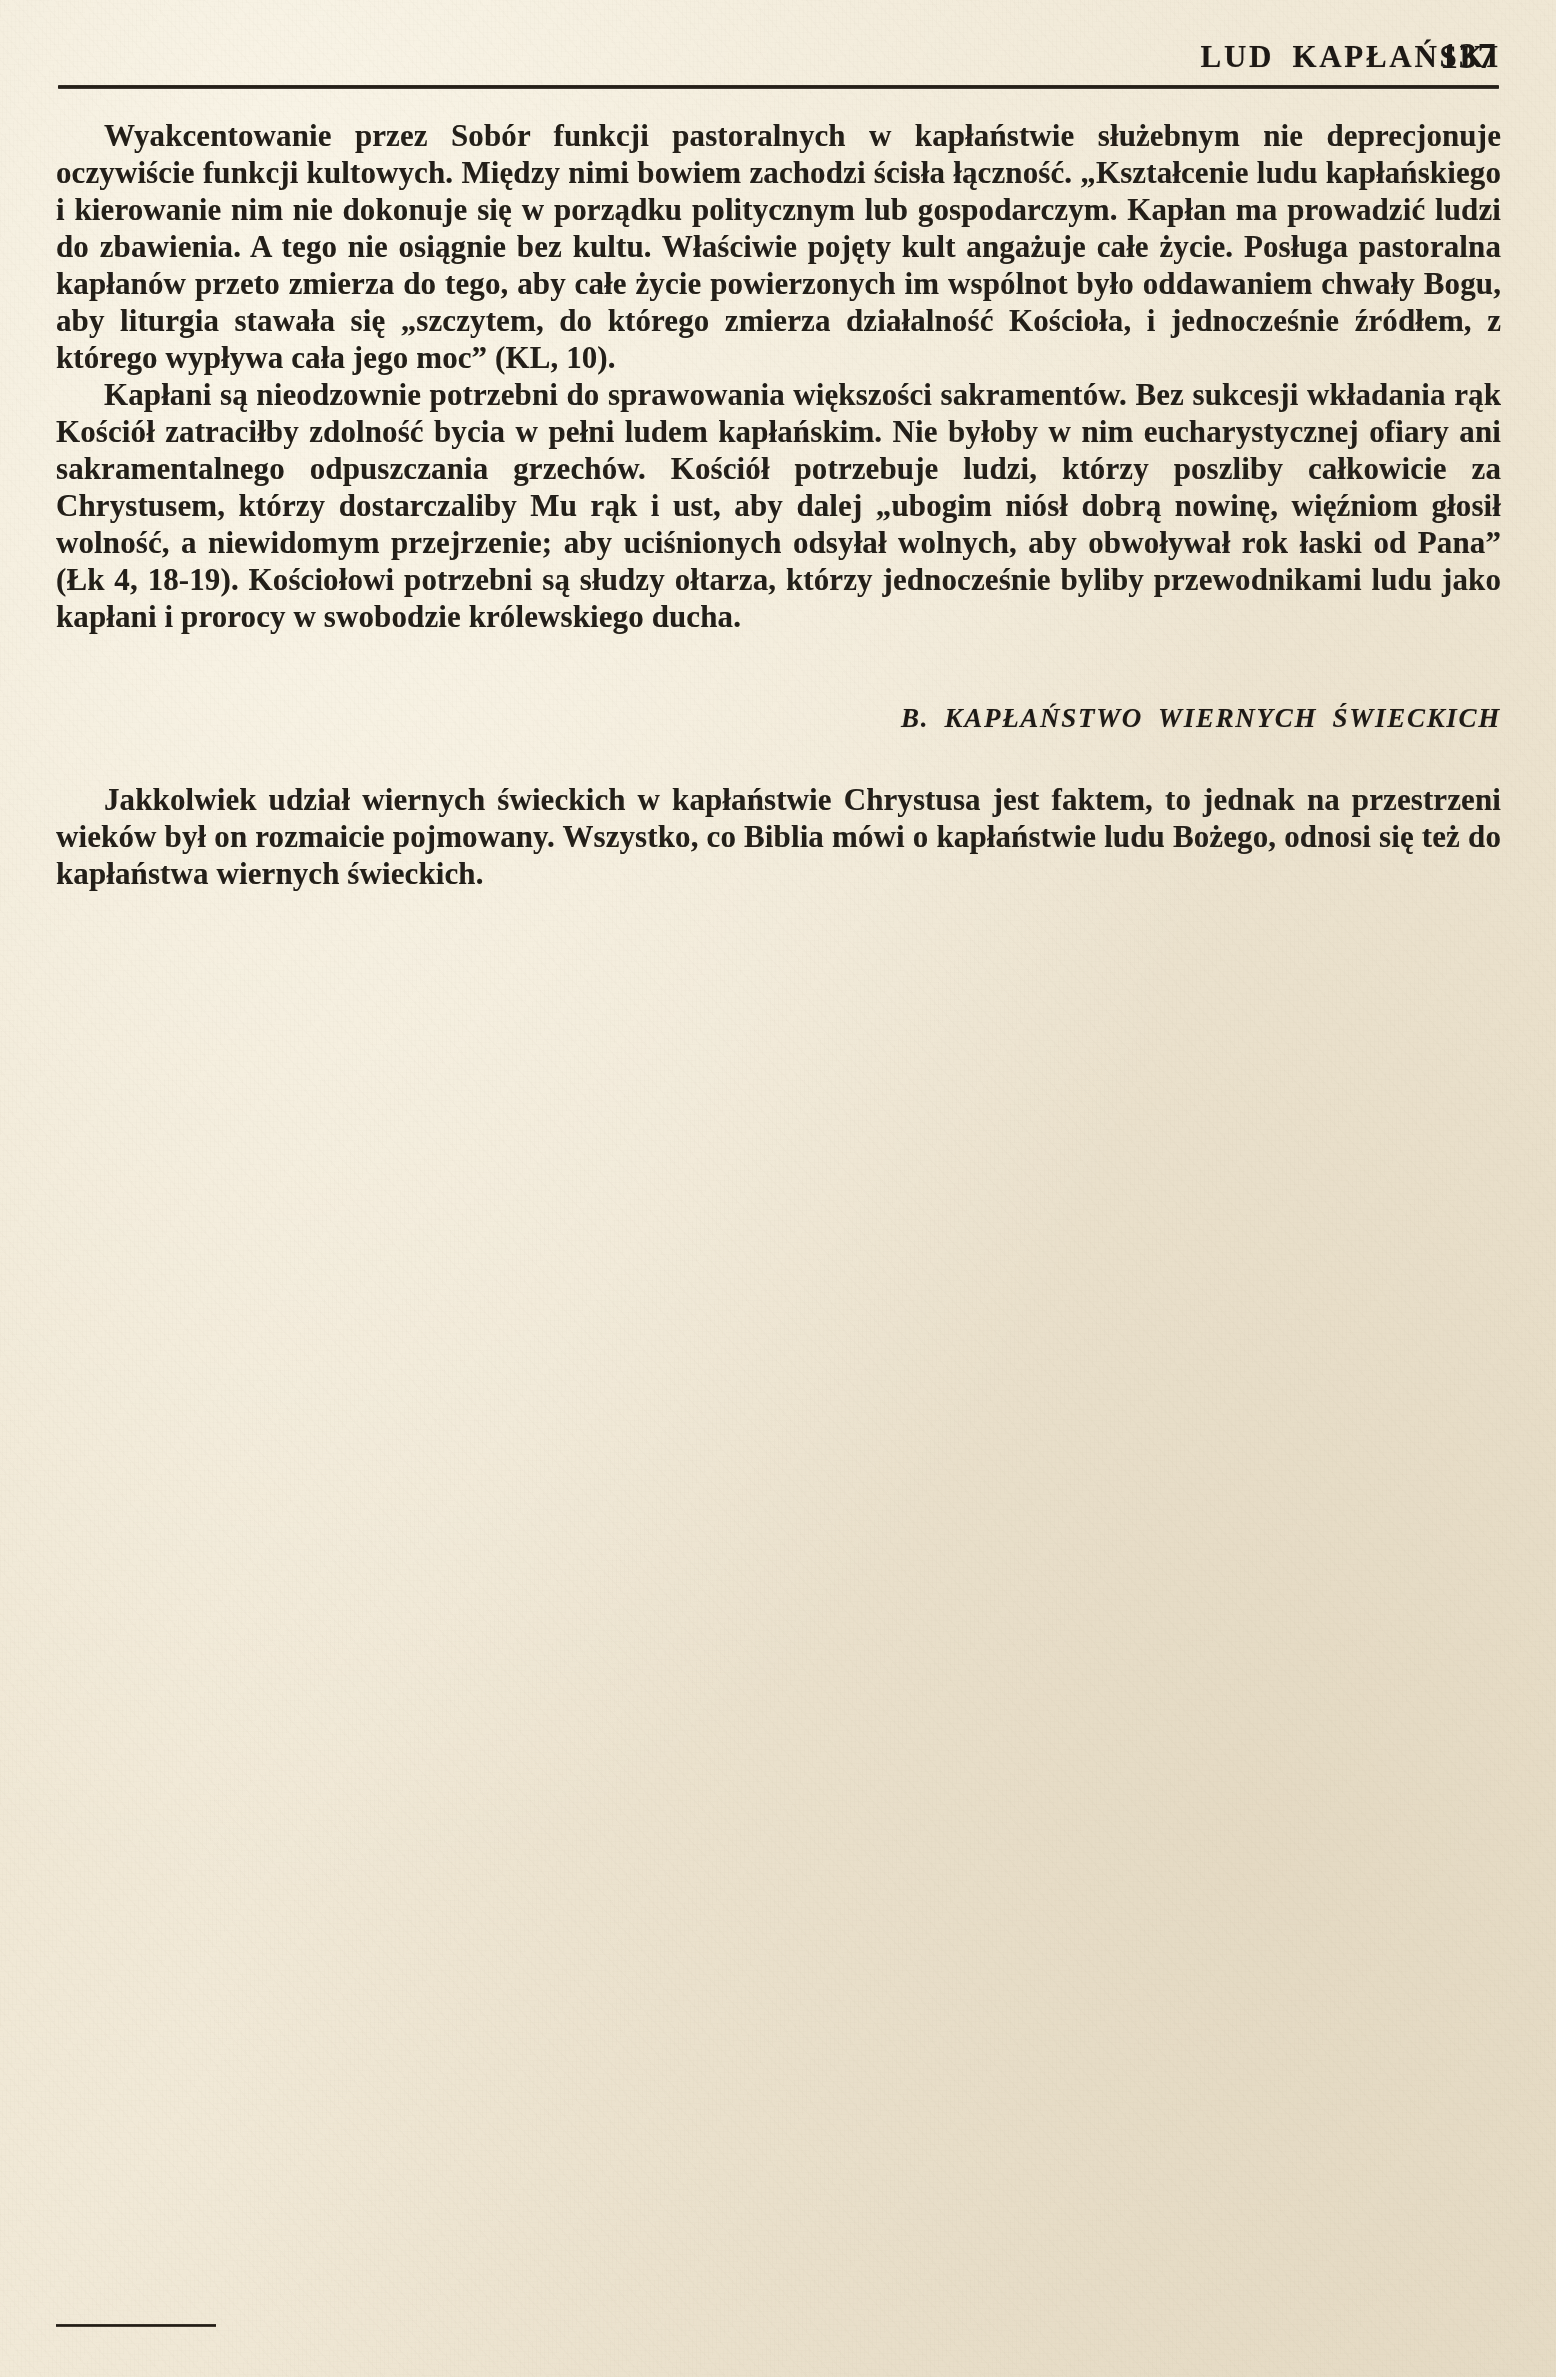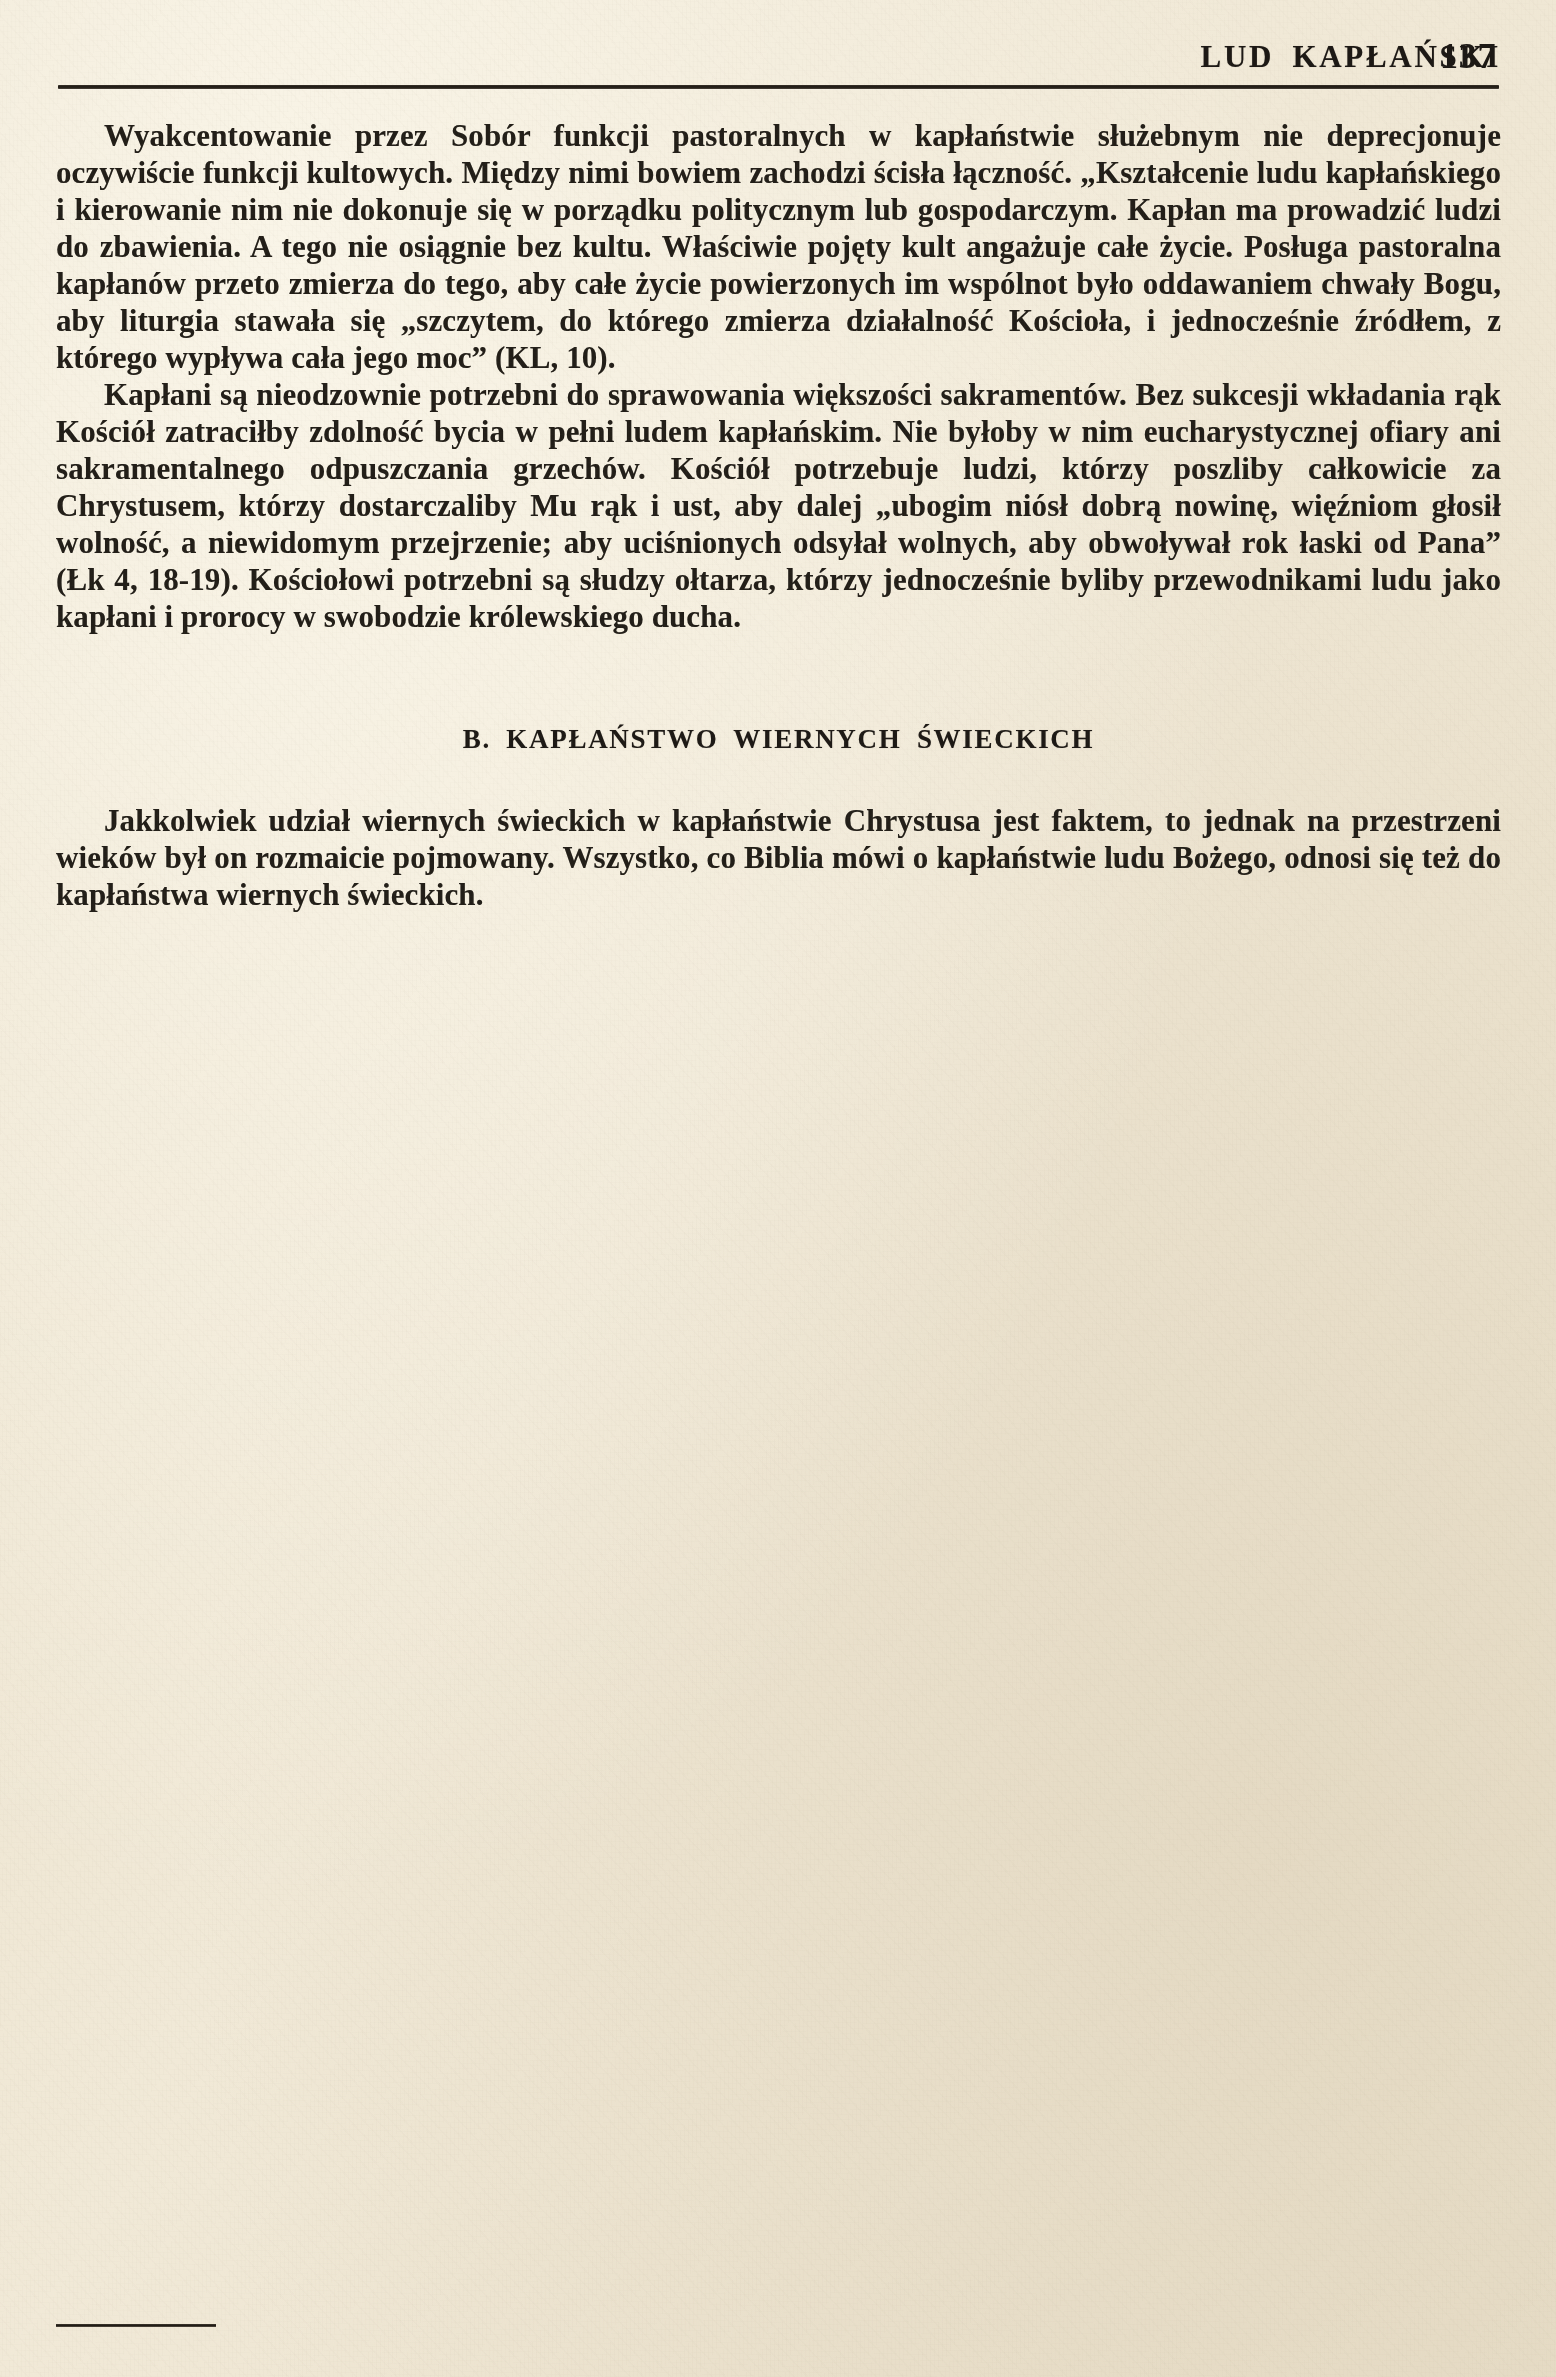--- a/index.html
+++ b/index.html
@@ -85,28 +85,29 @@
     font-weight: bold;
   }
   .body-block p {
     margin: 0;
     text-indent: 48px;
     text-shadow: 0 0 0.5px rgba(34,30,24,0.30);
   }
 
   
   .section-heading {
-    margin: 89px 0 47px 0;
-    text-align: center;
+    margin: 68px 0 47px 0;
+    text-align: right;
     font-size: 27px;
     font-weight: 700;
     letter-spacing: 1.7px;
     word-spacing: 7px;
     color: #1d1915;
     text-shadow: 0 0 0.8px rgba(40,34,26,0.3);
+    font-style: italic;
   }
 
   
   .footnote-area {
     position: absolute;
     left: 56px;
     right: 56px;
     bottom: 26.5px;
   }
   .footnote-rule {

